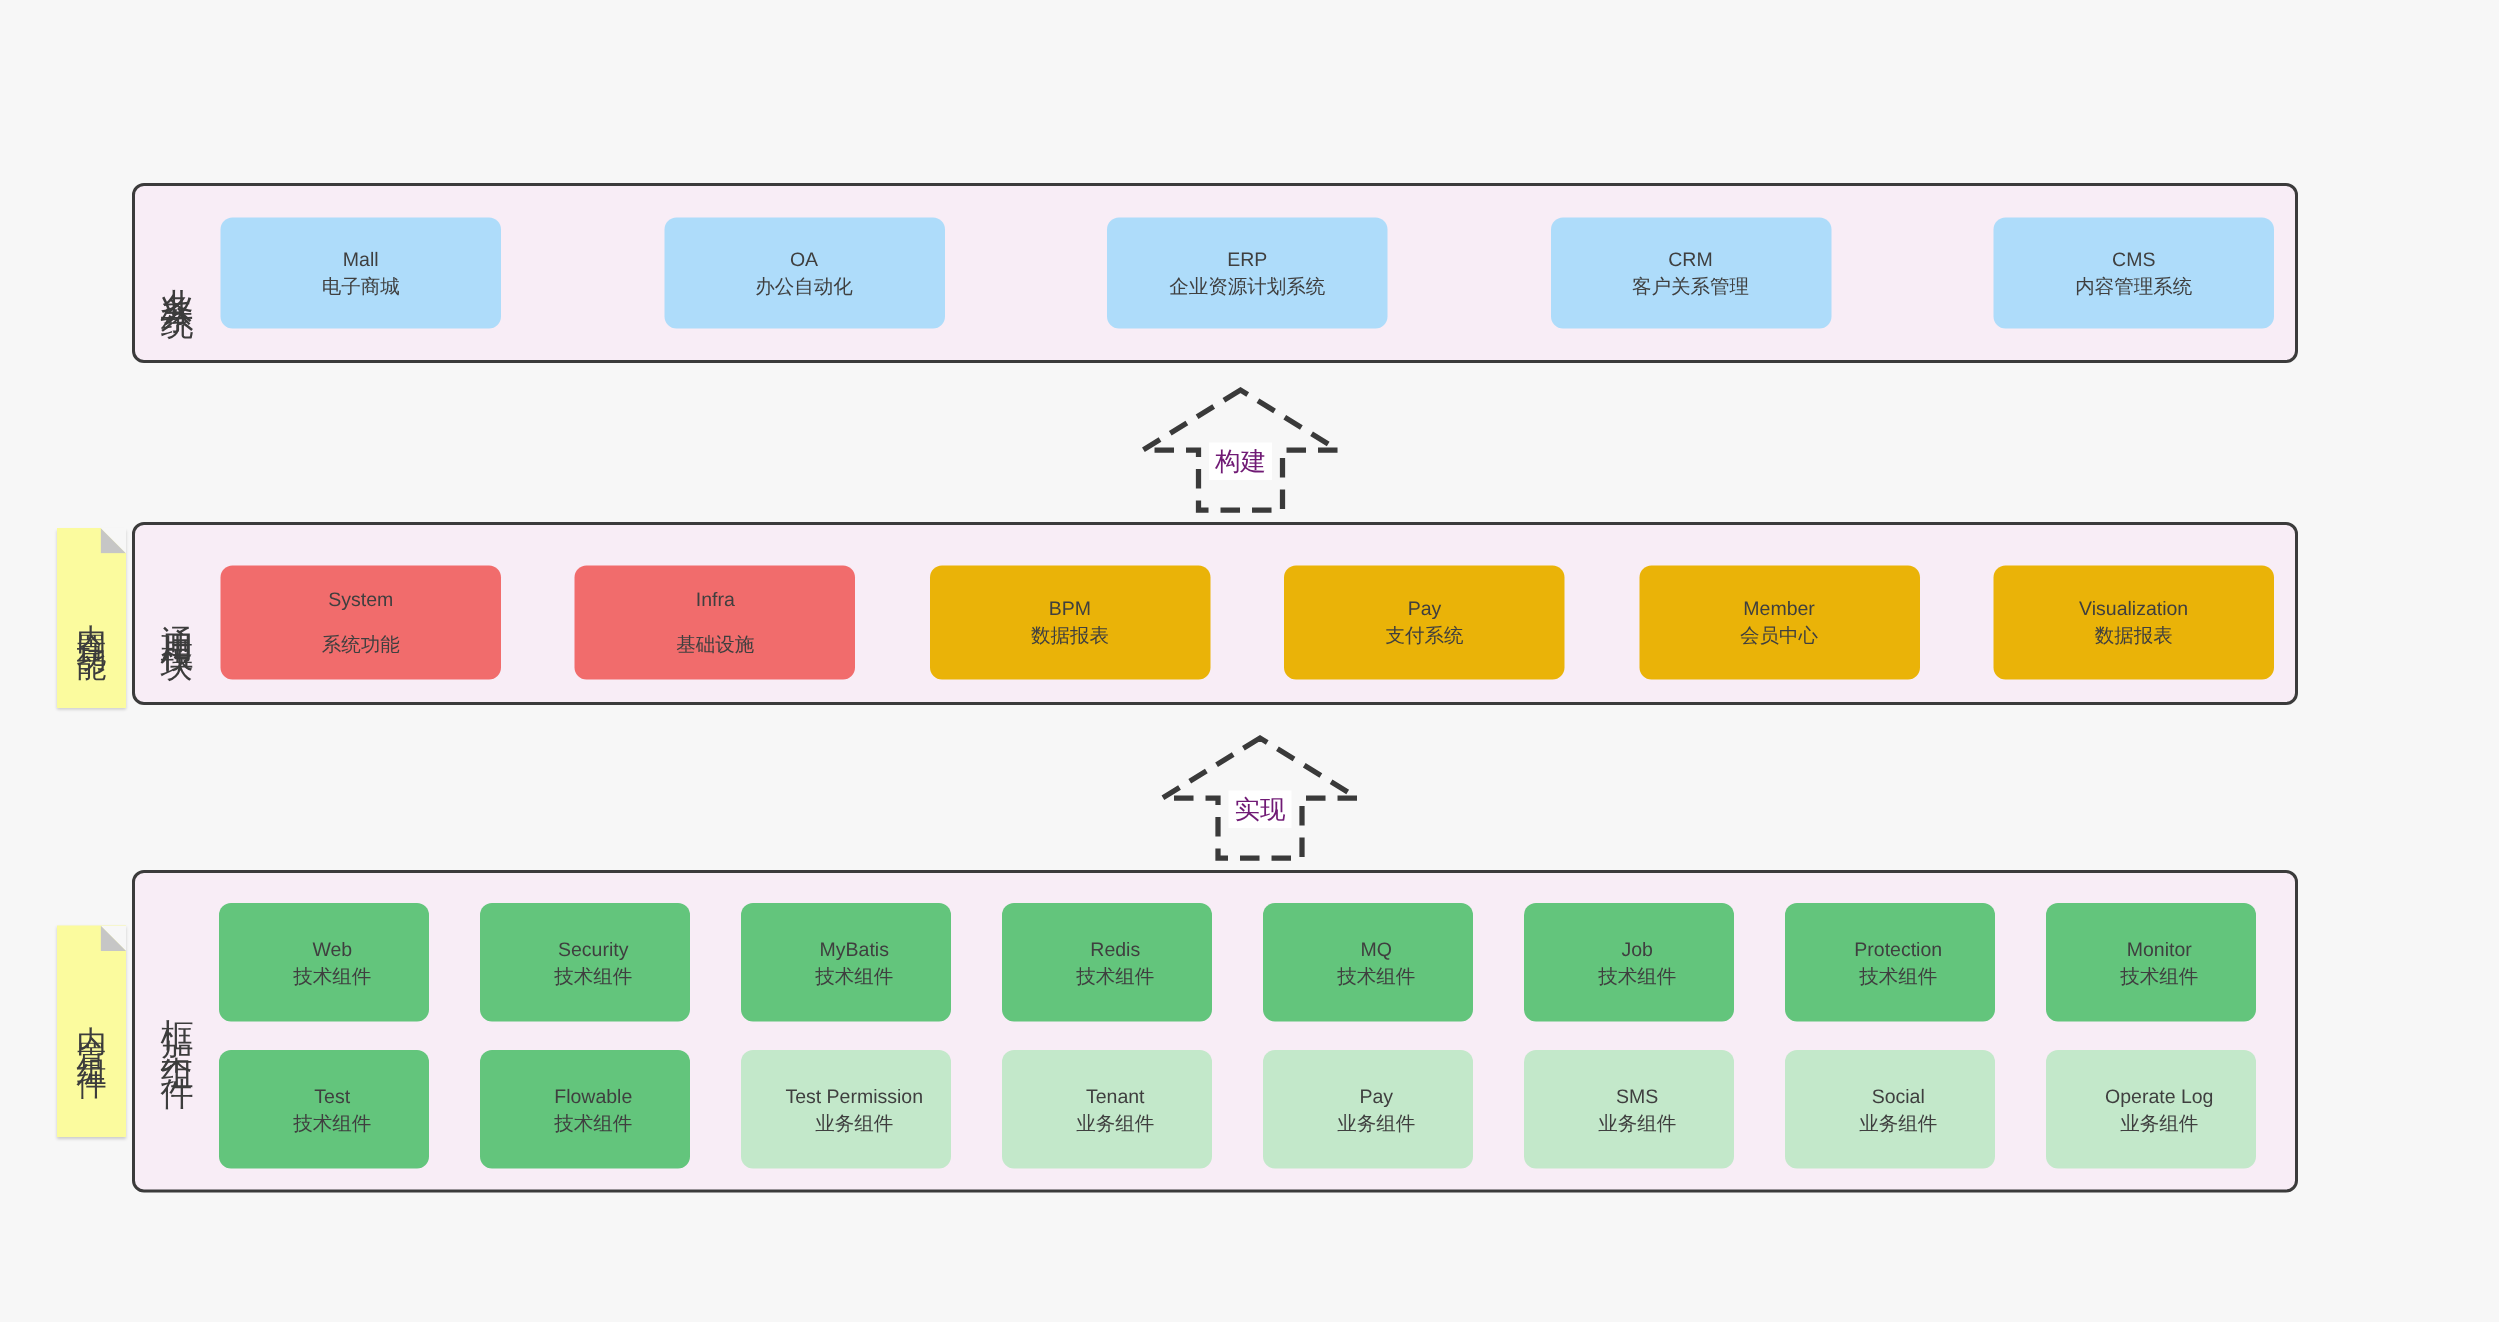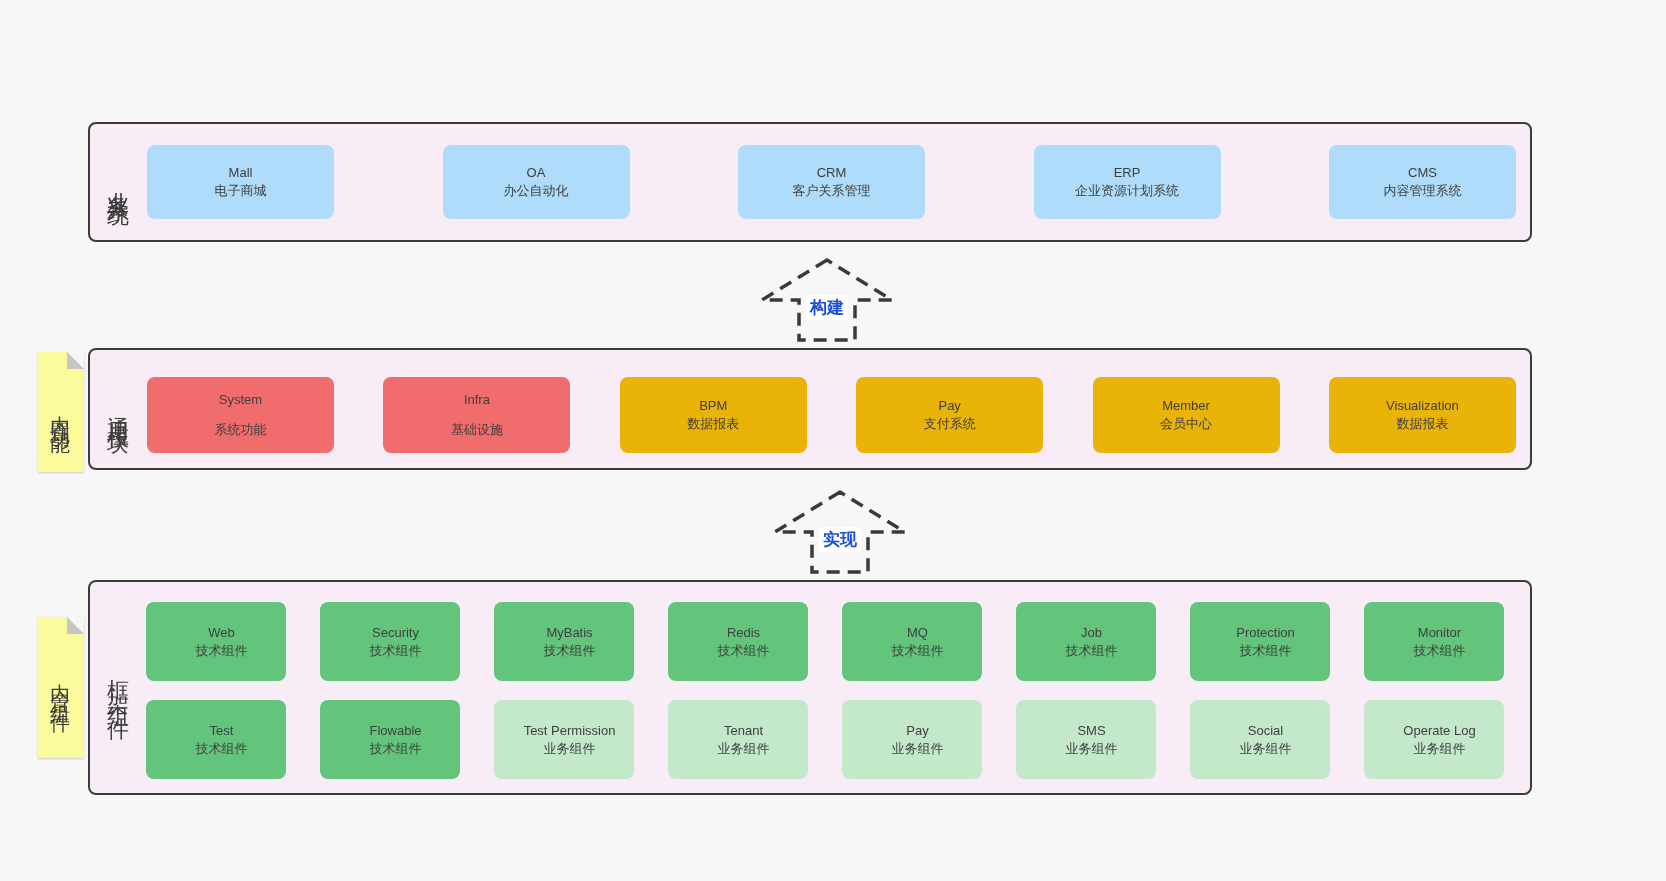--- a/index.html
+++ b/index.html
@@ -69,45 +69,45 @@
   }
   #sticky-modules .vtext    { letter-spacing:6px; }
   #sticky-components .vtext { letter-spacing:10px; }
 
   .arrow { position:absolute; width:150px; height:90px; }
   #arrow-build     { left:752px; top:254px; }
   #arrow-implement { left:765px; top:486px; }
   .arrow svg { display:block; }
   .arrow .arrow-label {
     position:absolute; left:50%; top:41px; transform:translateX(-50%);
-    background:#ffffff; font-size:17px; color:#1d4ed8;
-    padding:1px 4px; white-space:nowrap;font-weight:bold;
+    background:#ffffff; font-size:17px; color:#701a75;
+    padding:1px 4px; white-space:nowrap;
   }
 </style>
 </head>
 <body>
 
 <div class="panel" id="panel-business">
   <div class="vlabel">业务系统</div>
   <div class="box-row">
       <div class="box blue">
         <div class="box-title">Mall</div>
         <div class="box-sub">电子商城</div>
       </div>
       <div class="box blue">
         <div class="box-title">OA</div>
         <div class="box-sub">办公自动化</div>
       </div>
       <div class="box blue">
+        <div class="box-title">ERP</div>
+        <div class="box-sub">企业资源计划系统</div>
+      </div>
+      <div class="box blue">
         <div class="box-title">CRM</div>
         <div class="box-sub">客户关系管理</div>
-      </div>
-      <div class="box blue">
-        <div class="box-title">ERP</div>
-        <div class="box-sub">企业资源计划系统</div>
       </div>
       <div class="box blue">
         <div class="box-title">CMS</div>
         <div class="box-sub">内容管理系统</div>
       </div>
     </div>
 </div>
 
 <div class="arrow" id="arrow-build">
   <svg width="150" height="90" viewBox="0 0 150 90">

